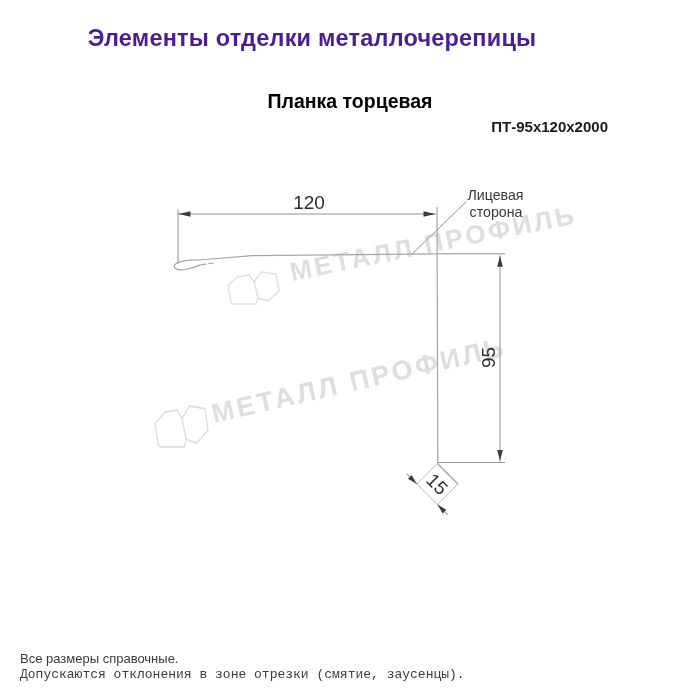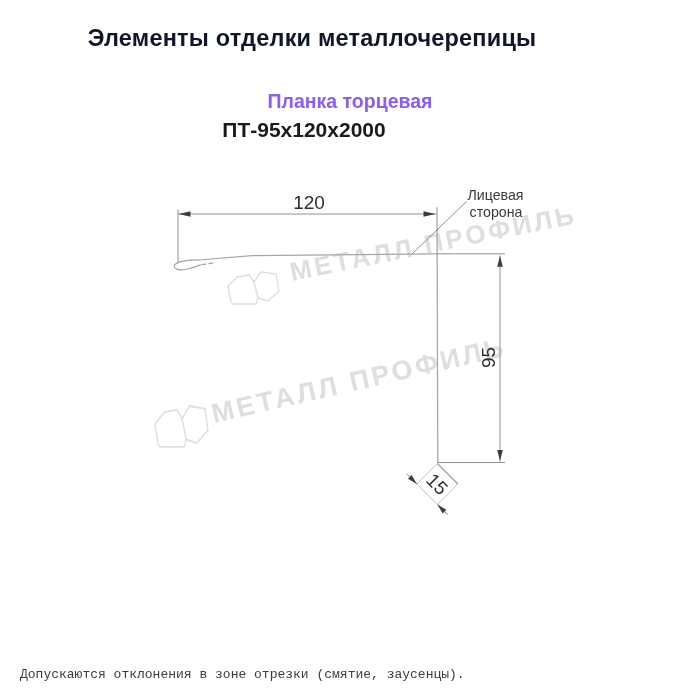--- a/index.html
+++ b/index.html
@@ -2,29 +2,29 @@
 <html><head>
 <meta charset="utf-8">
 <style>
   html,body{margin:0;padding:0;background:#fff;}
   .page{
     position:relative;width:700px;height:700px;background:#ffffff;
     font-family:"Liberation Sans",sans-serif;overflow:hidden;
   }
   .page-title{
     position:absolute;top:25px;left:0;width:624px;text-align:center;
-    font-size:23.5px;font-weight:bold;color:#0f172a;letter-spacing:0.2px;
+    font-size:23.5px;font-weight:bold;color:#4c1d95;letter-spacing:0.2px;
   }
   .product-name{
     position:absolute;top:90px;left:0;width:700px;text-align:center;
-    font-size:19.5px;font-weight:bold;color:#8b5cf6;
+    font-size:19.5px;font-weight:bold;color:#000000;
   }
   .product-code{
-    position:absolute;top:118px;left:0;width:608px;text-align:center;
-    font-size:21px;font-weight:bold;color:#1b1b1b;
+    position:absolute;top:118px;left:0;width:608px;text-align:right;
+    font-size:15px;font-weight:bold;color:#1b1b1b;
   }
   svg.drawing{position:absolute;left:0;top:0;width:700px;height:700px;}
   .wm-text{
     font-family:"Liberation Sans",sans-serif;font-weight:bold;
     fill:#dedede;letter-spacing:3px;
   }
   .wm-logo{fill:none;stroke:#dfdfdf;stroke-width:1.4;stroke-linejoin:round;}
   .profile{fill:none;stroke:#a6a6a6;stroke-width:1.25;stroke-linecap:round;}
   .dimline{fill:none;stroke:#919191;stroke-width:1;}
   .arrow{fill:#3c3c3c;stroke:none;}
@@ -98,15 +98,16 @@
     </g>
 
     <g>
       <line class="dimline" x1="466.5" y1="201.5" x2="412" y2="254"></line>
       <text class="callout-text" x="495.5" y="200" text-anchor="middle">Лицевая</text>
       <text class="callout-text" x="496" y="217" text-anchor="middle">сторона</text>
     </g>
 
   </svg>
 
+  <div class="footer-note note-1">Все размеры справочные.</div>
   <div class="footer-note note-2">Допускаются отклонения в зоне отрезки (смятие, заусенцы).</div>
 
 </div>
 
 </body></html>

